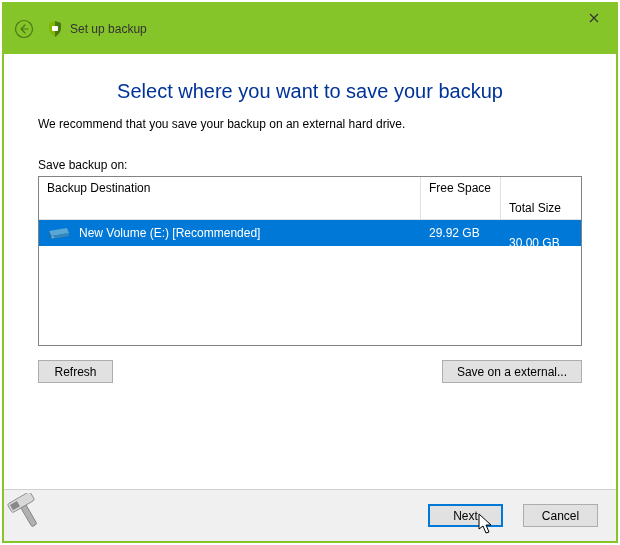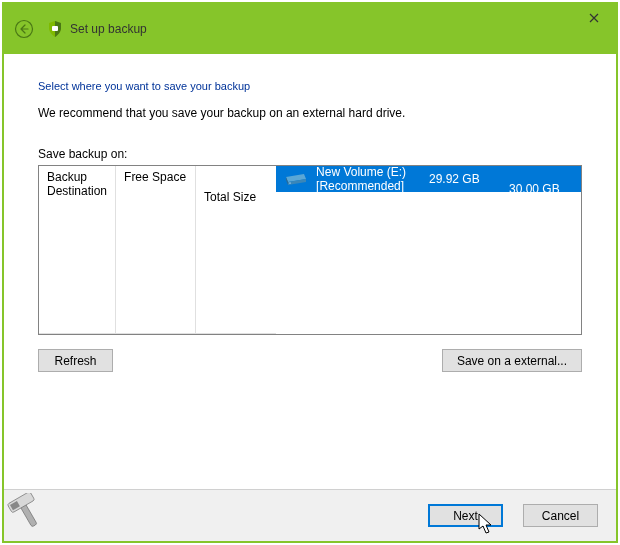--- a/index.html
+++ b/index.html
@@ -52,40 +52,41 @@
     cursor: pointer;
   }
   .close-btn svg { stroke: #333; }
   .content {
     flex: 1;
     padding: 26px 34px 8px 34px;
     display: flex;
     flex-direction: column;
   }
   .heading {
-    font-size: 11px;
+    font-size: 20px;
     color: #003399;
     margin-bottom: 14px;
+    text-align: center;
   }
   .desc {
     font-size: 12px;
     color: #000;
     margin-bottom: 27px;
   }
   .save-label {
     font-size: 12px;
     color: #000;
     margin-bottom: 4px;
   }
   .drive-list {
     border: 1px solid #828282;
     height: 170px;
     background: #fff;
     display: flex;
-    flex-direction: row;
+    flex-direction: column;
   }
   .drive-header {
     display: flex;
     font-size: 12px;
     color: #000;
     border-bottom: 1px solid #e0e0e0;
     background: #fff;
   }
   .drive-header .col {
     padding: 4px 8px;

